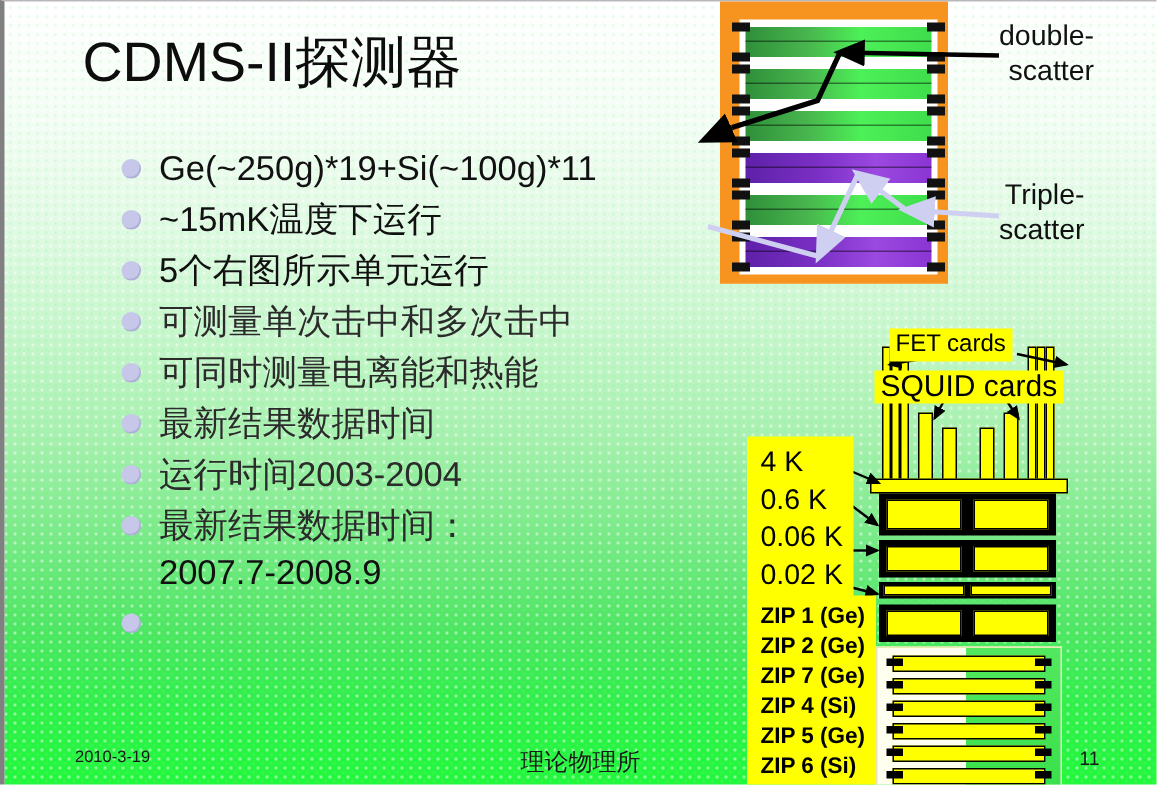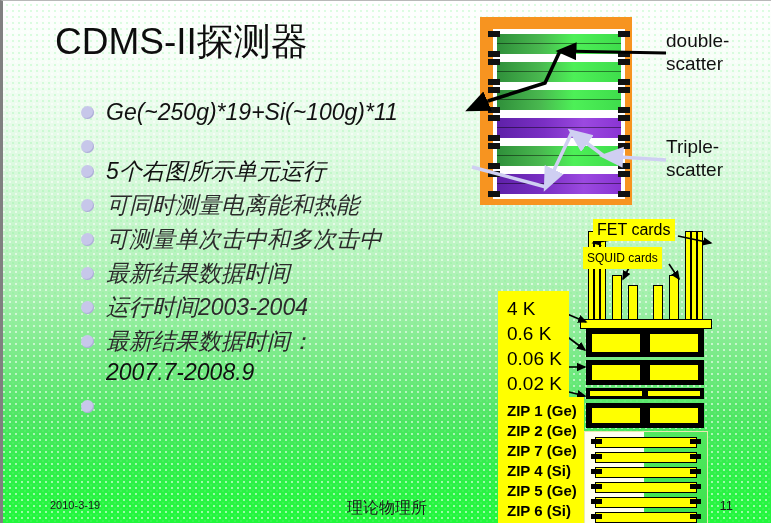--- a/index.html
+++ b/index.html
@@ -27,31 +27,31 @@
 
   
   #title{
     position:absolute;left:52px;top:16px;
     font-size:37px;color:#0d0d0d;letter-spacing:0px;
     white-space:nowrap;z-index:5;
   }
 
   
   #bullets{position:absolute;left:78px;top:96px;width:400px;z-index:5;}
-  .bullet-row{position:relative;display:flex;align-items:flex-start;margin-bottom:3px;font-style:italic;}
+  .bullet-row{position:relative;display:flex;align-items:flex-start;margin-bottom:3px;}
   .bdot{
     width:13px;height:13px;border-radius:50%;
     background:#c7c7ea;flex:0 0 13px;margin-top:9px;margin-right:12px;
     box-shadow:inset -1px -1px 0 rgba(150,150,200,.5);
   }
   .btext{font-size:23px;line-height:31px;color:#111;white-space:nowrap;}
   .btext.faded{color:#2b2b2b;}
 
   
-  #tower-wrap{position:absolute;left:477px;top:16px;width:290px;height:195px;z-index:6;}
+  #tower-wrap{position:absolute;left:477px;top:0;width:290px;height:195px;z-index:6;text-align:right;}
   #tower-frame{
     position:absolute;left:0;top:0;width:152px;height:188px;
     background:#f79420;box-sizing:border-box;border:3px solid #f79420;
   }
   #tower-inner{position:absolute;left:10px;top:9px;width:132px;height:170px;background:#ffffff;}
   .slab{position:absolute;left:4px;width:124px;height:20px;}
   .slab .body{position:absolute;inset:0;}
   .slab.ge .body{background:linear-gradient(to right,#2f8f3a 0%,#49b84f 35%,#4df057 62%,#3fdd4c 100%);}
   .slab.si .body{background:linear-gradient(to right,#5e21a8 0%,#7a2fc4 38%,#9b49e0 70%,#8a35d4 100%);}
   .slab .mid{position:absolute;left:0;right:0;top:9px;height:1px;background:rgba(0,0,0,.45);}
@@ -62,21 +62,21 @@
   #lbl-double{position:absolute;left:186px;top:12px;font-size:19px;line-height:23px;color:#111;}
   #lbl-triple{position:absolute;left:186px;top:118px;font-size:19px;line-height:23px;color:#111;}
 
   
   #cryo{position:absolute;left:470px;top:218px;width:295px;height:290px;z-index:6;}
   .ylabel{
     position:absolute;background:#ffff00;color:#000;
     font-size:17px;line-height:20px;padding:1px 4px;white-space:nowrap;
   }
   #fet-label{left:120px;top:0px;font-size:16px;}
-  #squid-label{left:110px;top:28px;font-size:12px;}
+  #squid-label{left:110px;top:28px;font-size:20px;}
   #temp-box{left:25px;top:72px;font-size:19px;line-height:25px;font-weight:400;padding:5px 7px 6px 9px;}
   #zip-box{left:25px;top:178px;font-size:15px;line-height:20px;font-weight:bold;padding:4px 7px 5px 9px;}
 
   
   #cryo-draw{position:absolute;left:105px;top:10px;width:135px;height:280px;}
   .fetcard{position:absolute;width:4px;background:#ffff00;border:1px solid #000;}
   .squidcard{position:absolute;width:8px;background:#ffff00;border:1px solid #000;}
   .shelf{position:absolute;background:#ffff00;border:1px solid #000;}
   .stage{position:absolute;left:8px;width:118px;background:#000;}
   .stage .cellL,.stage .cellR{position:absolute;top:4px;bottom:4px;background:#ffff00;border:1px solid #000;}
@@ -109,35 +109,36 @@
 
   <div id="bullets">
 
     <div class="bullet-row">
       <span class="bdot"></span>
       <span class="btext">Ge(~250g)*19+Si(~100g)*11</span>
     </div>
 
     <div class="bullet-row">
       <span class="bdot"></span>
+      <span class="btext">~15mK温度下运行</span>
     </div>
 
     <div class="bullet-row">
       <span class="bdot"></span>
       <span class="btext">5个右图所示单元运行</span>
     </div>
 
     <div class="bullet-row">
       <span class="bdot"></span>
+      <span class="btext faded">可测量单次击中和多次击中</span>
+    </div>
+
+    <div class="bullet-row">
+      <span class="bdot"></span>
       <span class="btext faded">可同时测量电离能和热能</span>
-    </div>
-
-    <div class="bullet-row">
-      <span class="bdot"></span>
-      <span class="btext faded">可测量单次击中和多次击中</span>
     </div>
 
     <div class="bullet-row">
       <span class="bdot"></span>
       <span class="btext faded">最新结果数据时间</span>
     </div>
 
     <div class="bullet-row">
       <span class="bdot"></span>
       <span class="btext faded">运行时间2003-2004</span>

